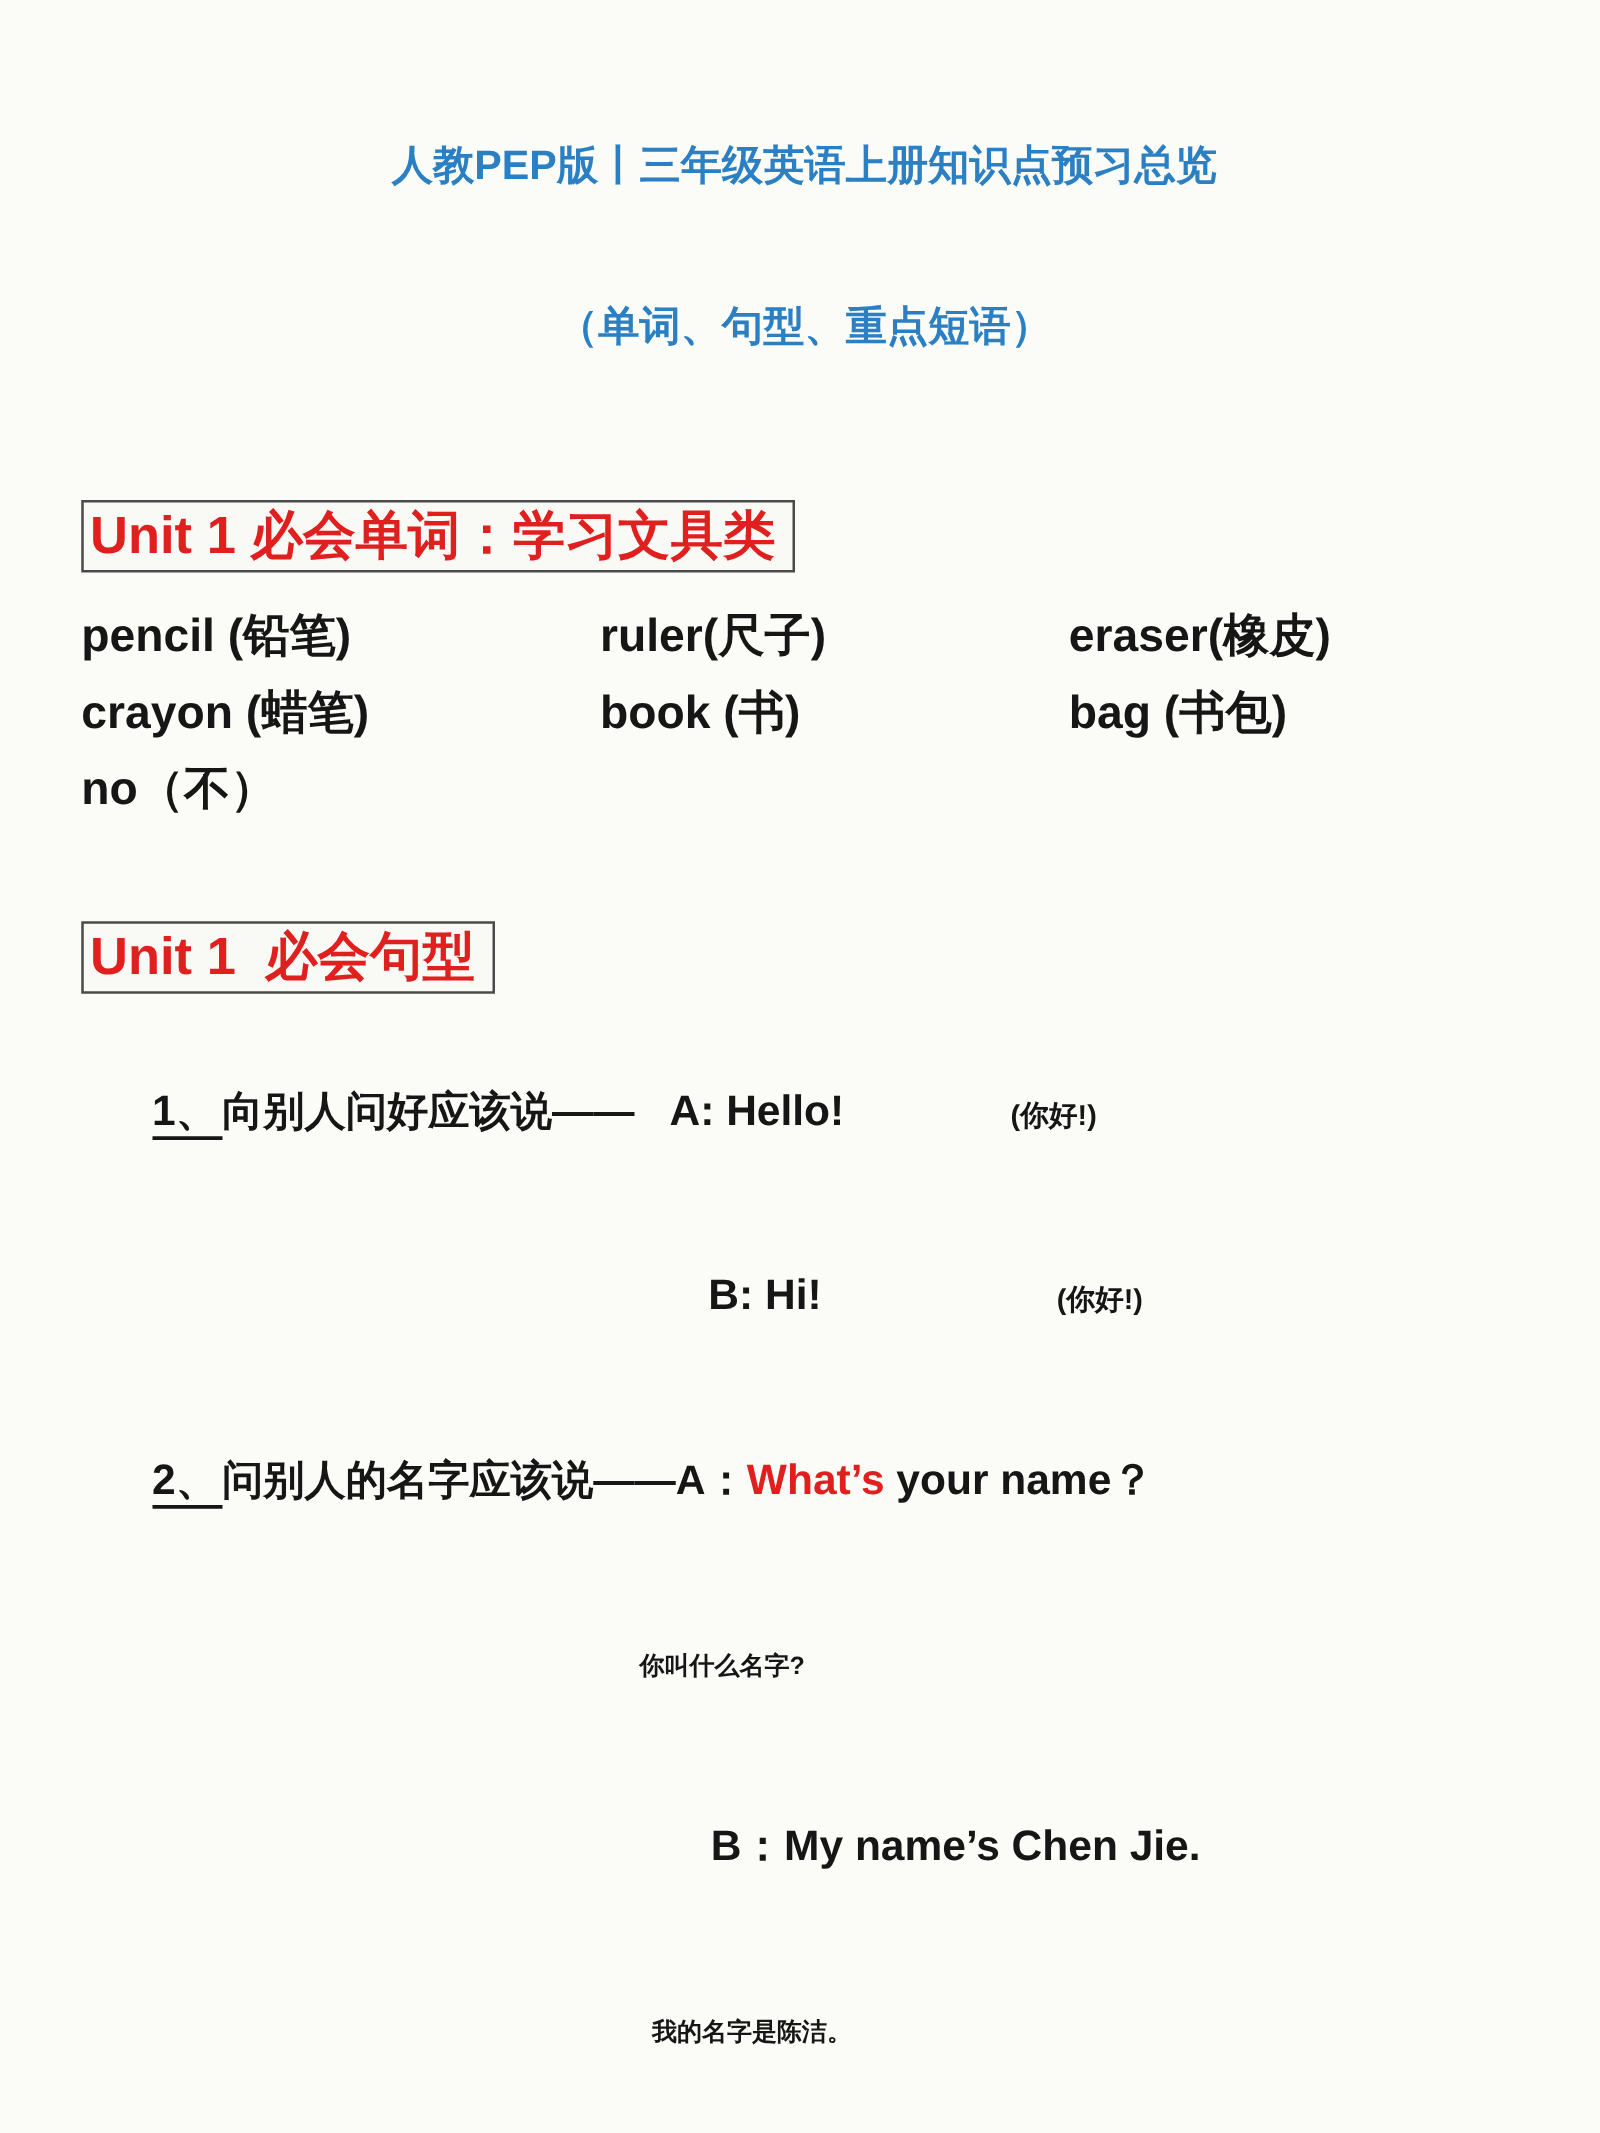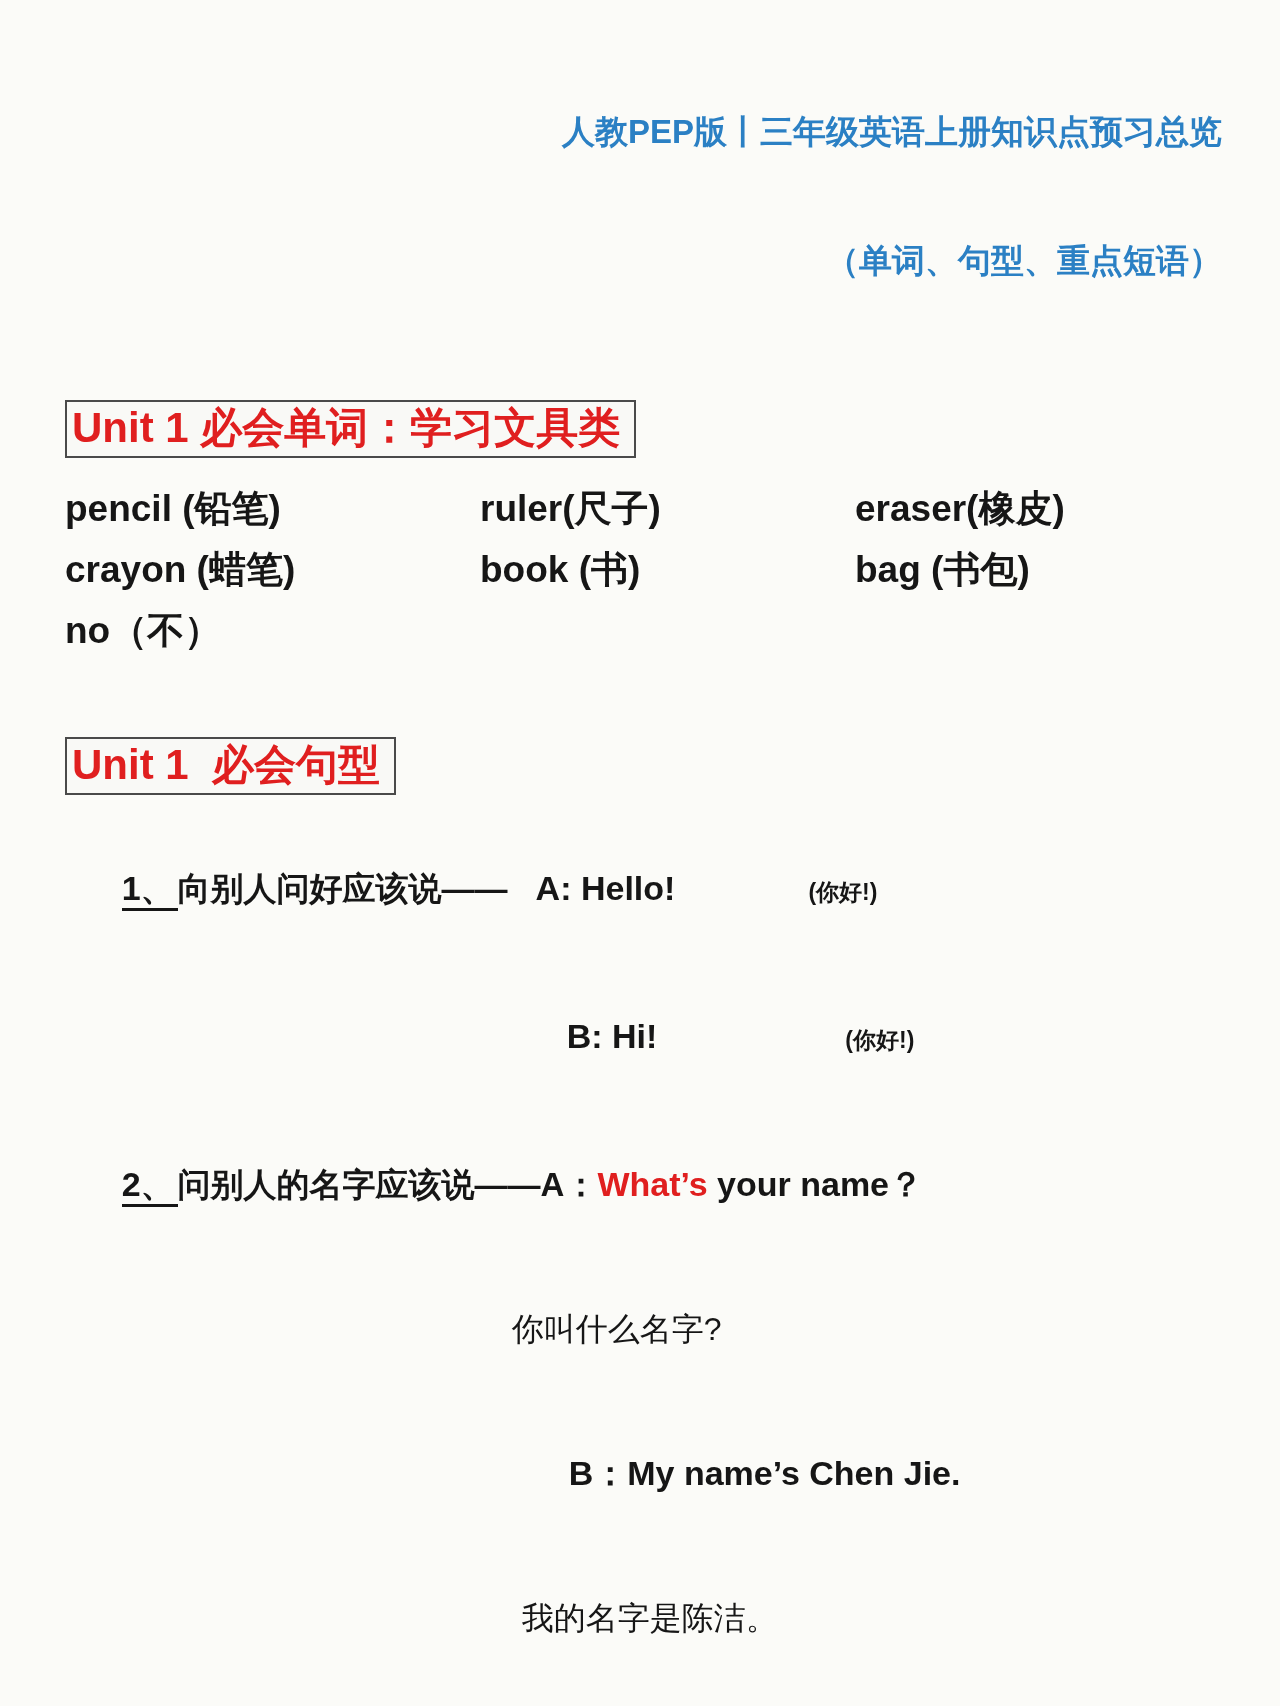--- a/index.html
+++ b/index.html
@@ -6,21 +6,21 @@
   html, body { background: #fbfbf8; }
   body {
     width: 1280px; height: 1706px;
     font-family: "Liberation Sans", "DejaVu Sans", sans-serif;
     color: #161616;
     overflow: hidden;
   }
   .page { padding: 24px 58px 0 65px; }
 
   .doc-title {
-    text-align: right;
+    text-align: center;
     color: #2b80c4;
     font-weight: bold;
     font-size: 33px;
     line-height: 43px;
     white-space: pre-wrap;
   }
 
   .boxed {
     display: inline-block;
     border: 2px solid #4a4a4a;
@@ -55,21 +55,21 @@
     white-space: pre-wrap;
   }
   .num {
     border-bottom: 3px solid #161616;
     padding-bottom: 1px;
     padding-right: 3px;
   }
   .intro { font-weight: 700; font-size: 33px; }
   .note { font-size: 23px; font-weight: bold; }
   .red { color: #e01f1f; }
-  .zh { font-weight: 400; font-size: 32px; }
+  .zh { font-weight: 700; font-size: 20px; }
 
   .ml-a  { margin-left: 28px; }
   .ml-n1 { margin-left: 133px; }
   .ml-n2 { margin-left: 188px; }
   .pl-445 { padding-left: 445px; }
   .pl-390 { padding-left: 390px; }
   .pl-447 { padding-left: 447px; }
   .pl-400 { padding-left: 400px; }
 </style>
 </head>

